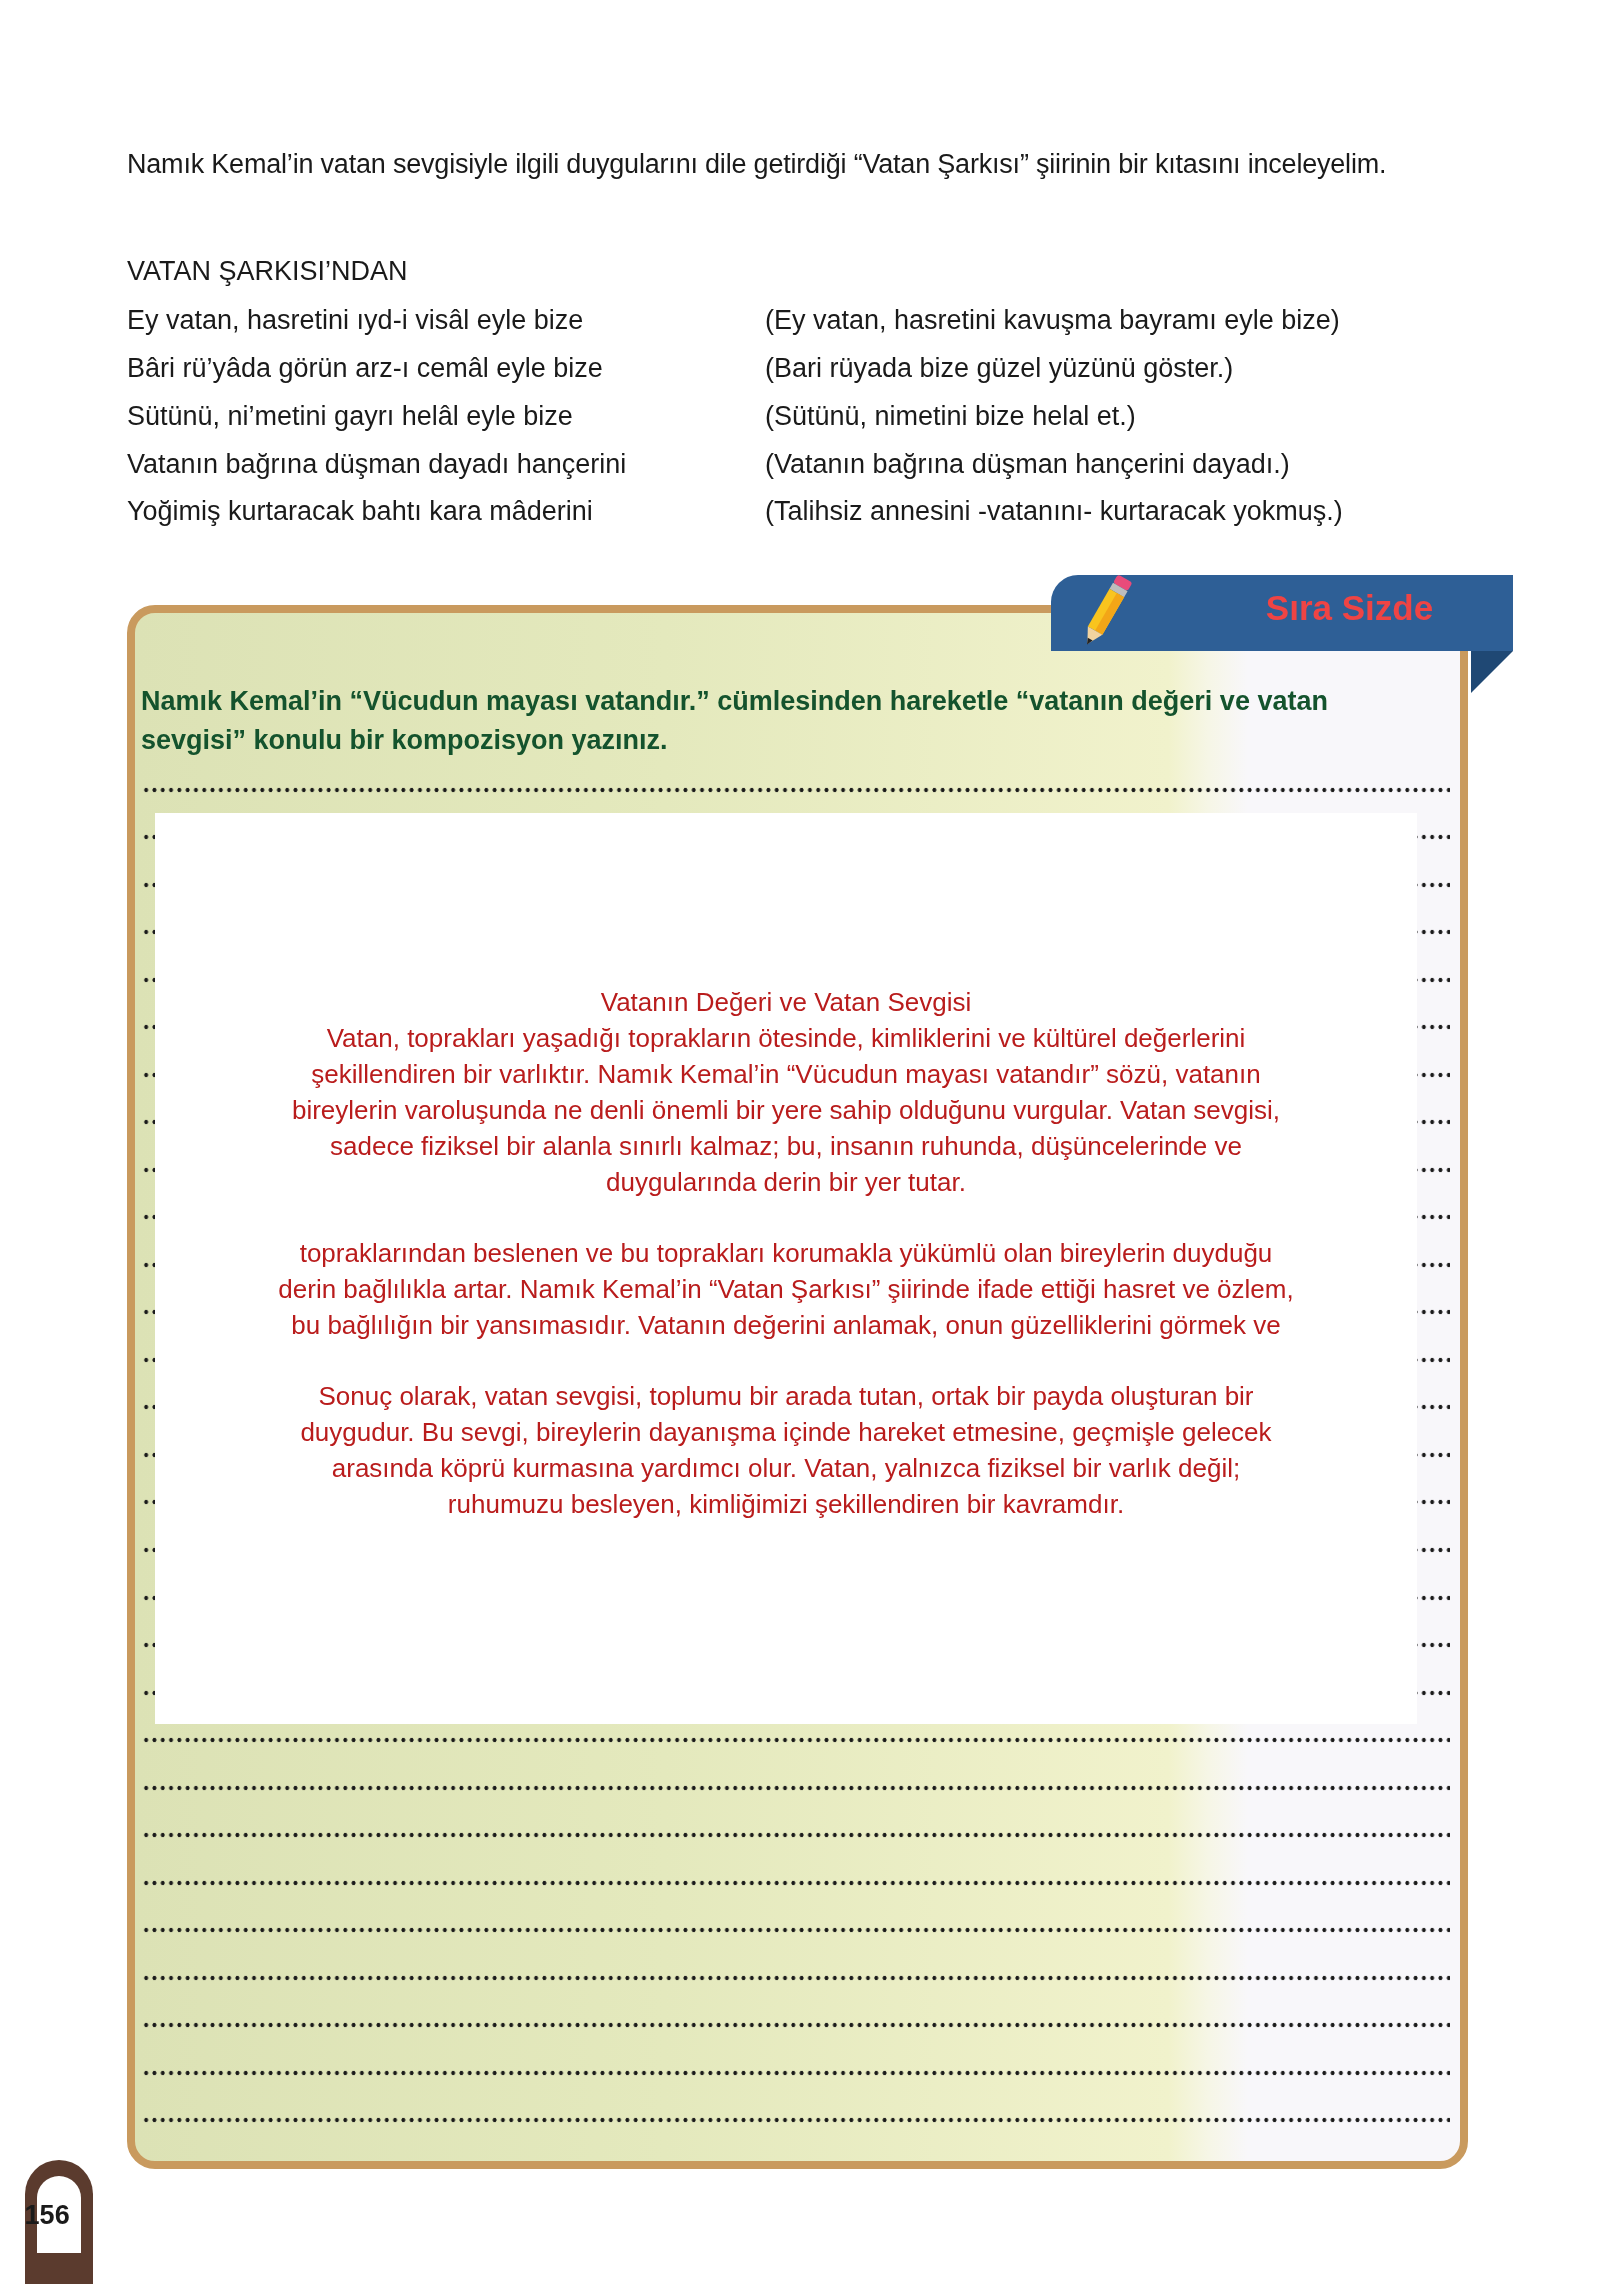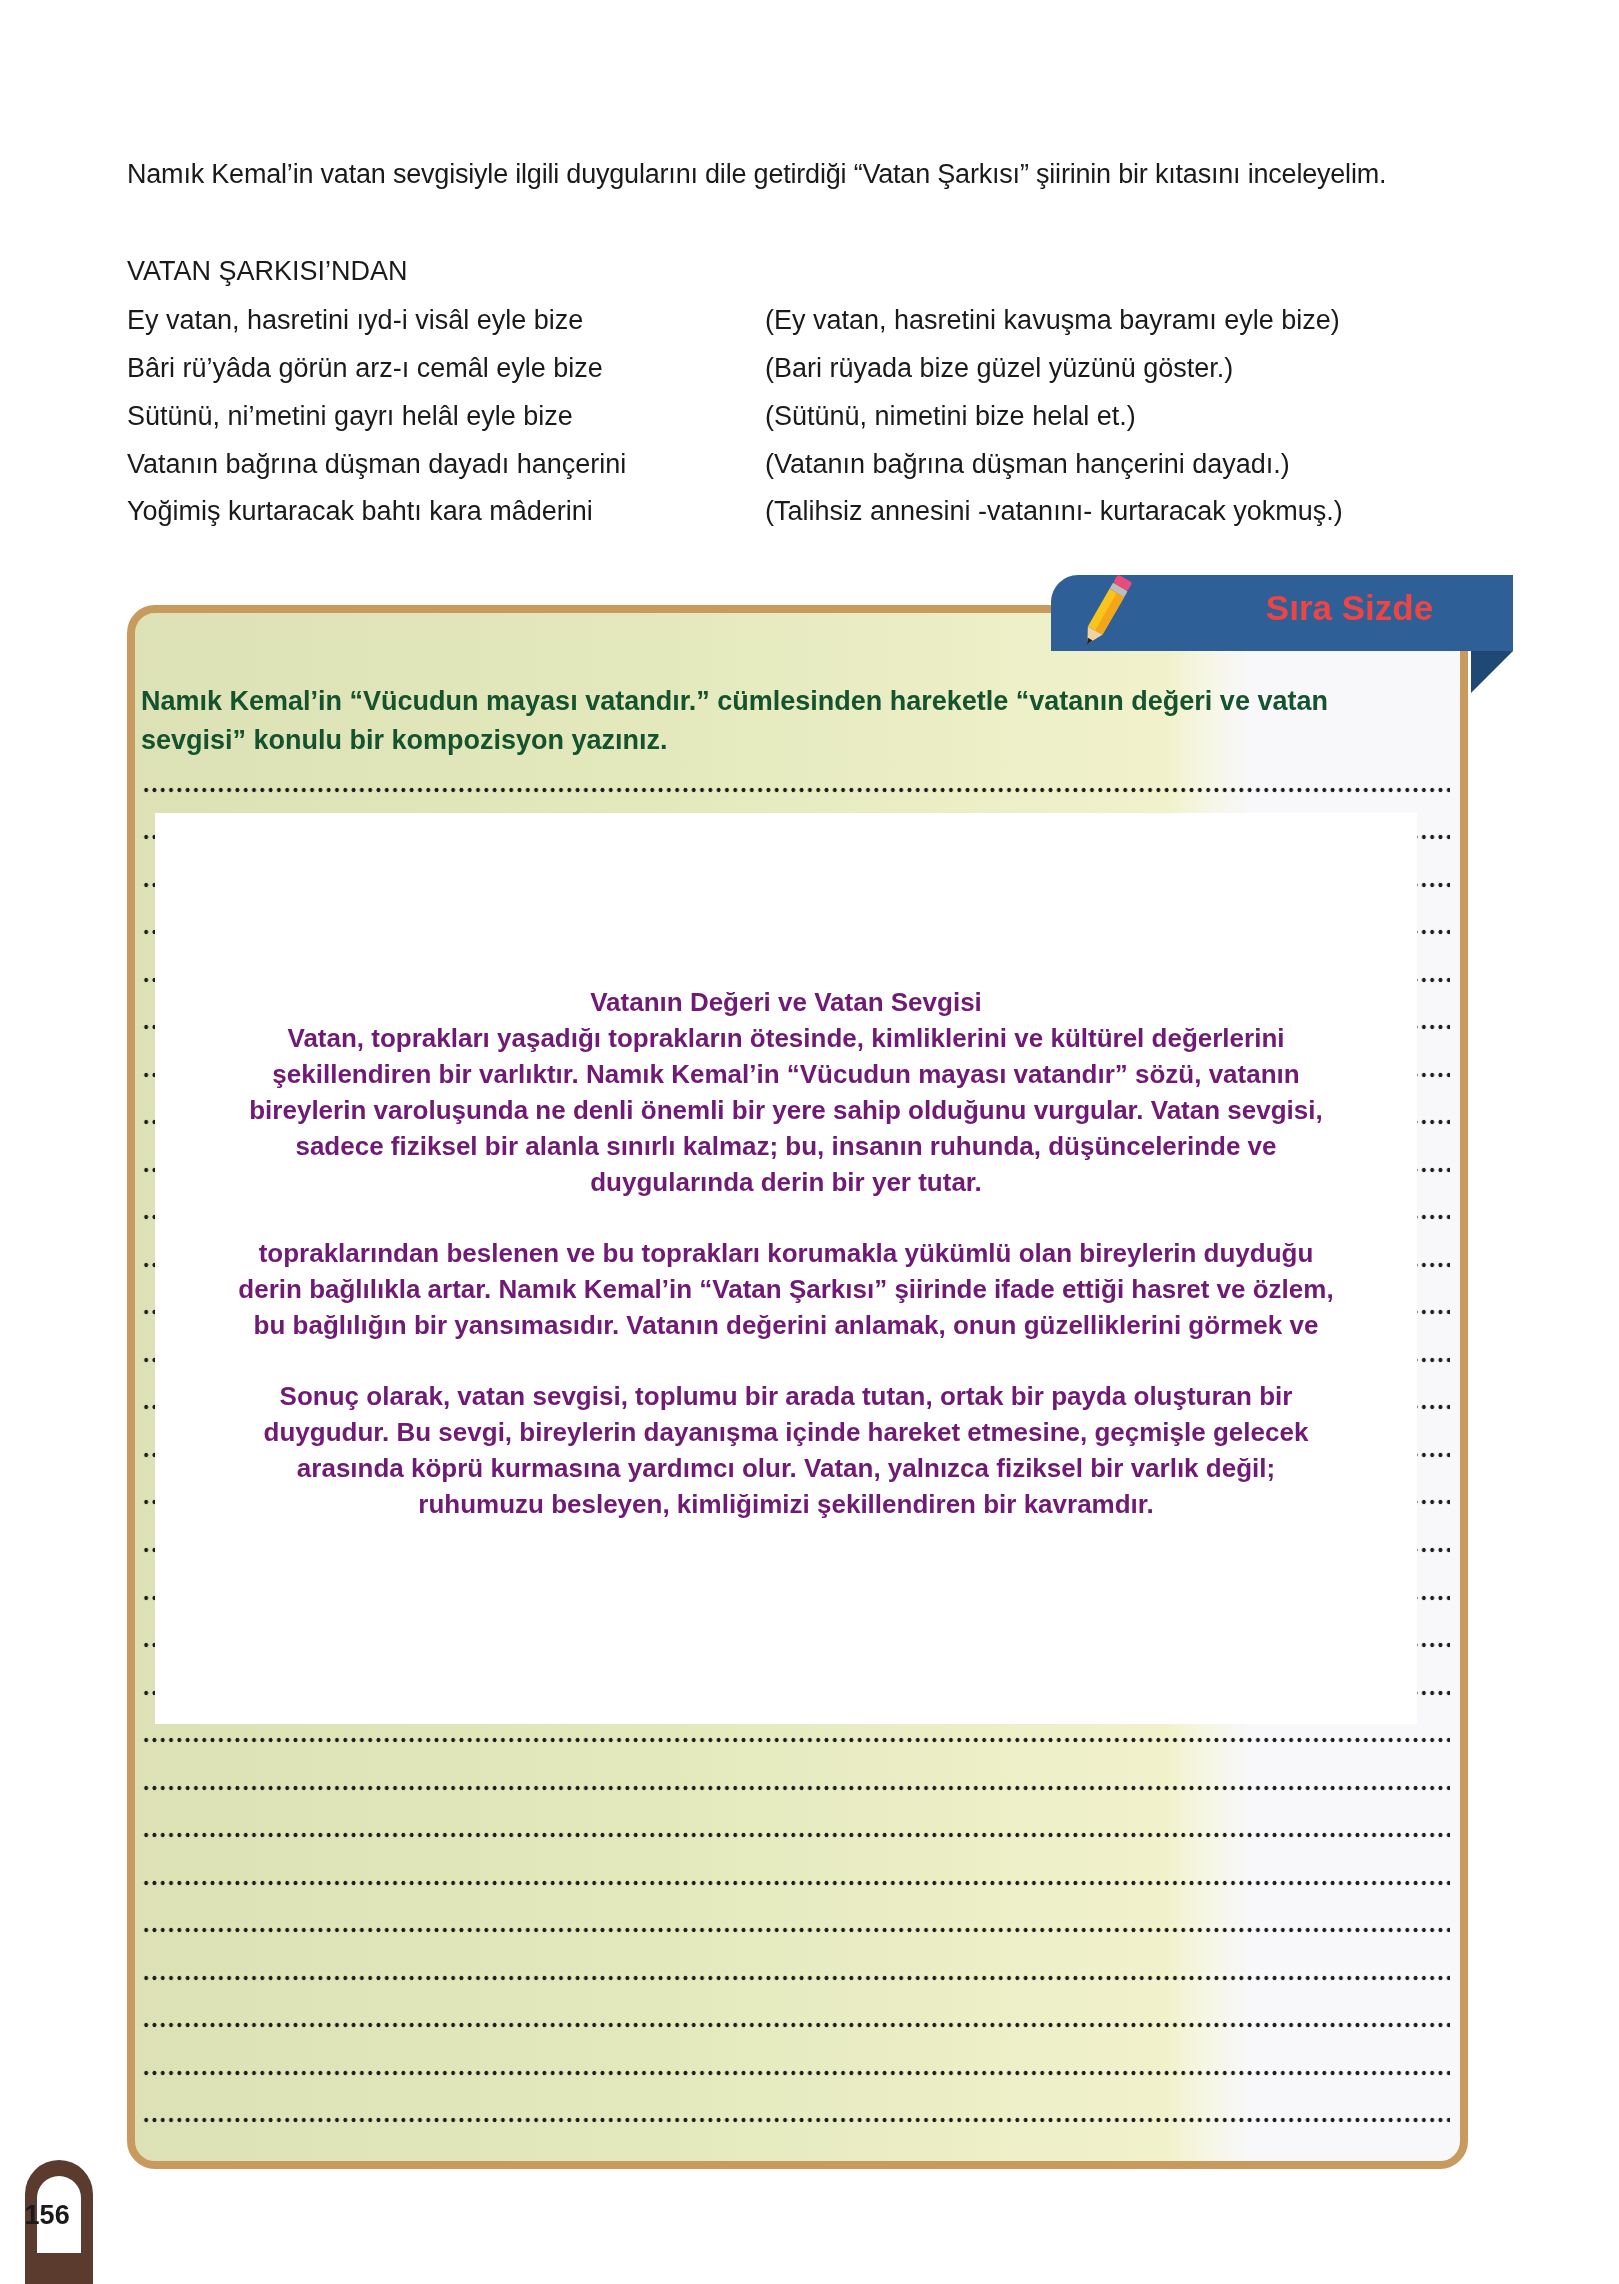--- a/index.html
+++ b/index.html
@@ -1,36 +1,36 @@
 <!DOCTYPE html>
 <html style="font-size:11.2px"><head>
 <meta charset="utf-8">
 <style>
   html, body { margin:0; padding:0; }
   body { width:1620px; height:2284px; position:relative; background:#ffffff; overflow:hidden;
          font-family:"Liberation Sans", sans-serif; color:#1a1a1a; }
   .abs { position:absolute; }
-  .intro { left:127px; top:159px; font-size:27px; letter-spacing:-0.2px; white-space:nowrap; }
+  .intro { left:127px; top:149px; font-size:27px; letter-spacing:-0.2px; white-space:nowrap; }
   .poem-title { left:127px; top:256px; font-size:27px; }
   .poem-line { font-size:27px; white-space:nowrap; }
   .box { left:127px; top:605px; width:1341px; height:1564px; border:8.4px solid #C99A5E; border-radius:28px;
          box-sizing:border-box;
          background:linear-gradient(to right,#DCE2B5 0%,#E4E9BD 40%,#F1F2CC 78%,#F6F6E6 81%,#F8F7FA 84%,#F8F7FA 100%); }
   .banner { left:1051px; top:575px; width:462px; height:76px; background:#2E5F96;
             border-top-left-radius:27px; }
   .banner-fold { left:1471px; top:651px; width:0; height:0; border-top:42px solid #1F4874;
                  border-right:42px solid transparent; }
   .banner-title { left:1195px; top:588px; width:309px; text-align:center; color:#ef4444;
                   font-size:35px; font-weight:bold; }
   .prompt { left:141px; top:682px; width:1251px; font-size:27px; font-weight:bold; line-height:39px; color:#14532d; }
   .dotline { position:absolute; left:142px; width:1308px; height:5.6px;
              background-image:radial-gradient(circle,#1a1a1a 1.8px,transparent 2.1px);
              background-size:8.3px 5.6px; background-repeat:repeat-x; }
   .overlay { left:155px; top:813px; width:1262px; height:911px; background:#ffffff; }
-  .essay { left:155px; top:984px; width:1262px; text-align:center; color:#701a75; font-weight:bold;
+  .essay { left:155px; top:984px; width:1262px; text-align:center; color:#b91c1c; font-weight:normal;
            font-size:26px; line-height:36px; }
   .essay p { margin:0; }
   .essay .gap { height:35px; }
   .page-tab { left:24.6px; top:2160px; width:68px; height:124px; background:#5B3B2E;
               border-top-left-radius:34px; border-top-right-radius:34px; }
   .page-inner { left:37px; top:2176px; width:44px; height:77px; background:#ffffff;
                 border-top-left-radius:22px; border-top-right-radius:22px; }
   .page-num { left:24.6px; top:2200px; width:44px; text-align:center; font-weight:bold; font-size:27px; color:#1a1a1a; }
 </style>
 </head>

